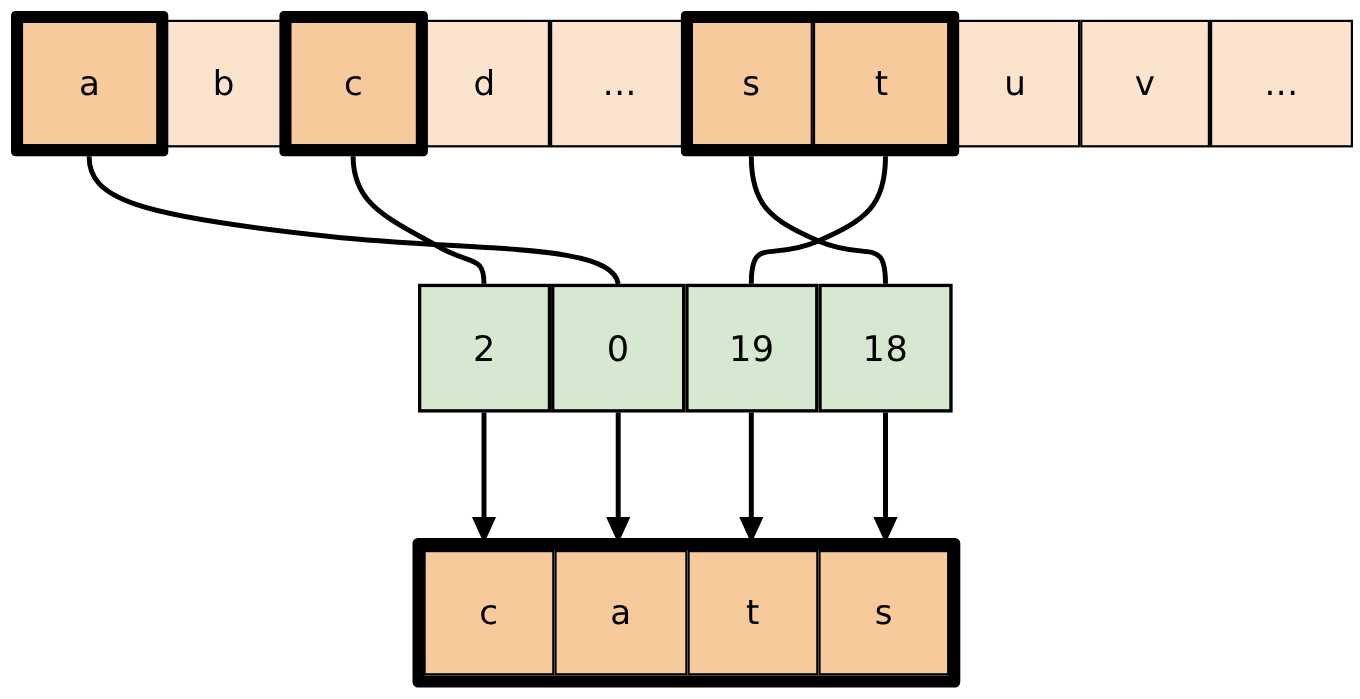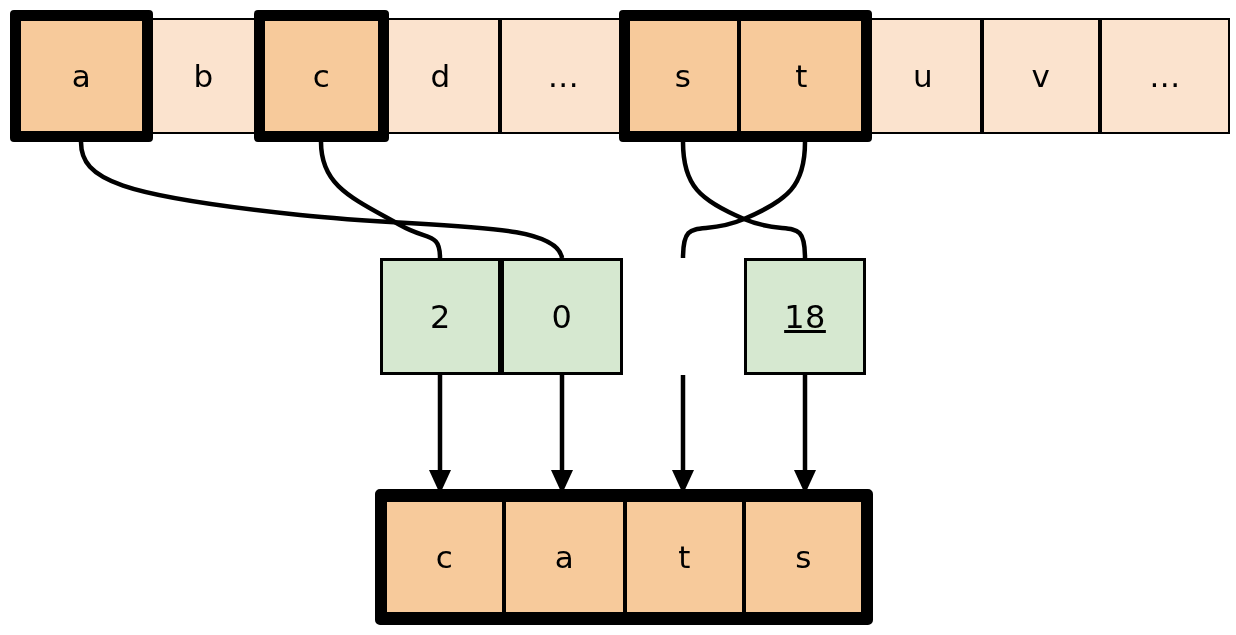--- a/index.html
+++ b/index.html
@@ -200,21 +200,24 @@
     <div class="hot-frame" style="left:619px; width:253px;"></div>
   </div>
 
   <div id="index-row">
     <div class="cell index-cell" style="left:380px; width:121px;">
       <span>2</span>
     </div>
     <div class="cell index-cell" style="left:501px; width:122px;">
       <span>0</span>
     </div>
-    <div class="cell index-cell" style="left:744px; width:122px;text-decoration:underline;">
+    <div class="cell index-cell" style="left:623px; width:121px;">
+      <span>19</span>
+    </div>
+    <div class="cell index-cell" style="left:744px; width:122px;">
       <span>18</span>
     </div>
   </div>
 
   <div id="output-row">
     <div class="cell out-cell" style="left:385px; width:119px;">
       <span>c</span>
     </div>
     <div class="cell out-cell" style="left:504px; width:121px;">
       <span>a</span>

